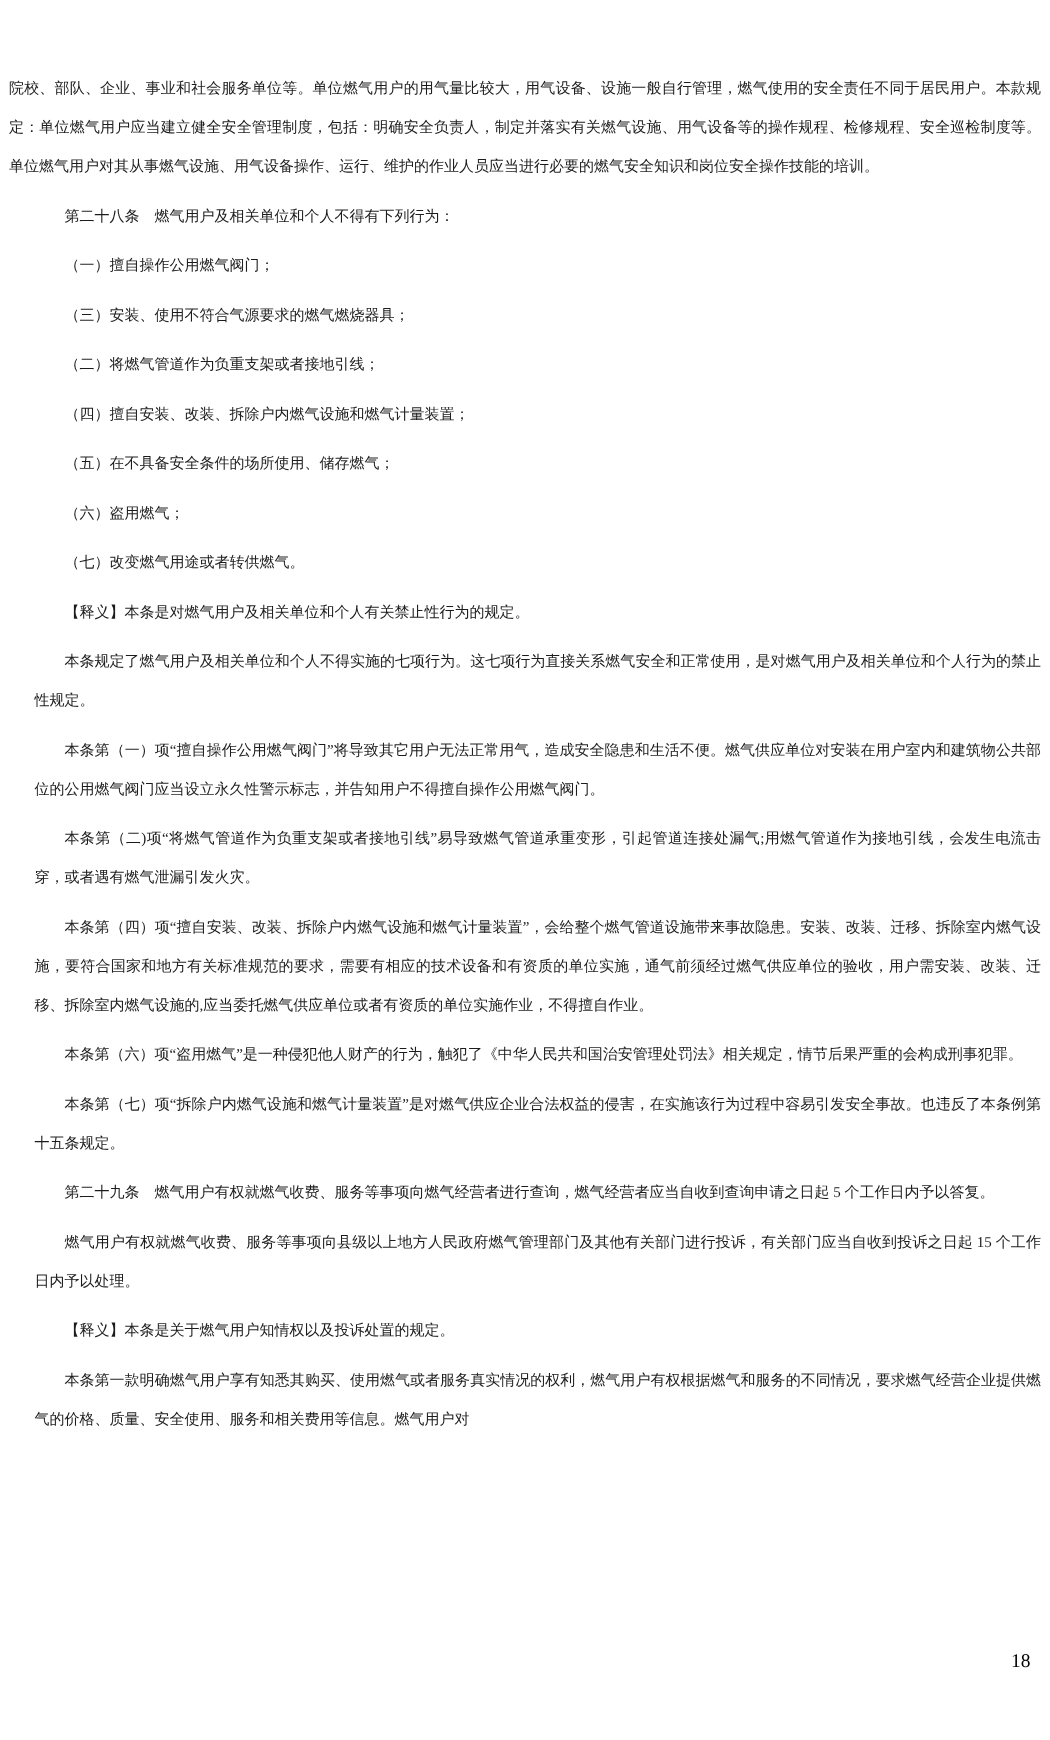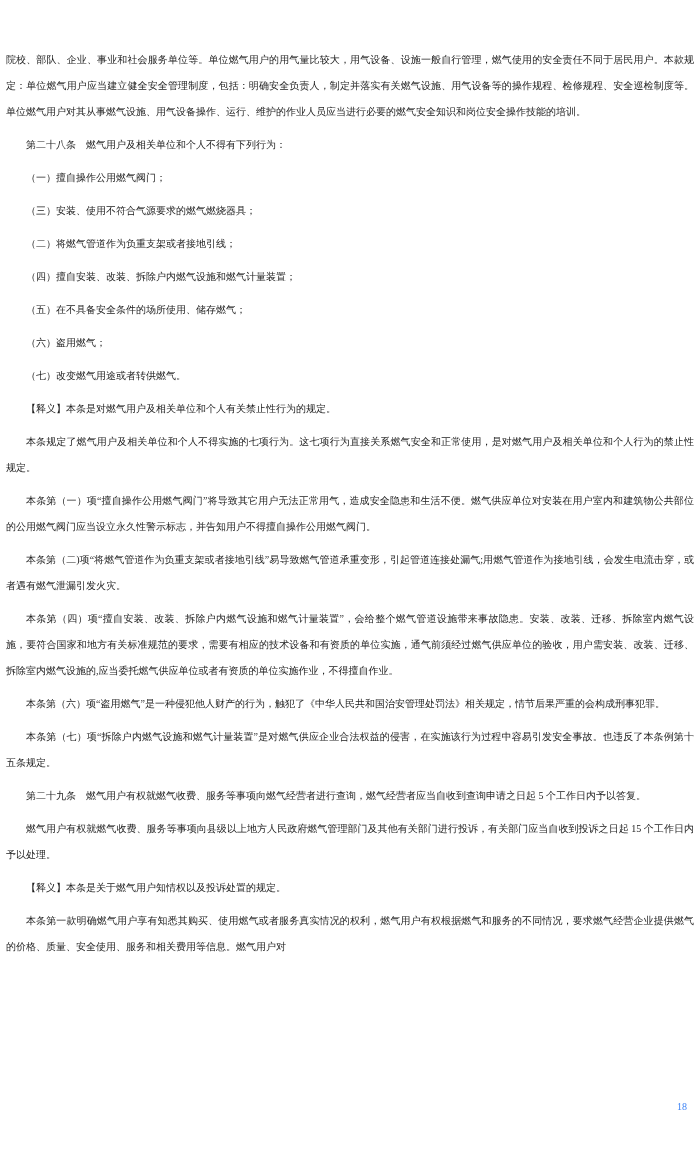--- a/index.html
+++ b/index.html
@@ -18,28 +18,28 @@
     left: 6px;
     width: 688px;
   }
   .para {
     margin: 0 0 7px 0;
     font-size: 10px;
     line-height: 26px;
     text-align: justify;
     word-break: break-all;
   }
-  .para.indent { text-indent: 2em; }
+  .para.indent { text-indent: 2em; margin-left: 17px; }
   .page-number {
     position: absolute;
     right: 13px;
     top: 1099px;
-    font-size: 10px;
+    font-size: 13px;
     line-height: 16px;
-    color: #3b82f6;
+    color: #000000;
   }
 </style>
 </head>
 <body>
 
 <div class="doc-page">
   <div id="doc-body">
       <p class="para">院校、部队、企业、事业和社会服务单位等。单位燃气用户的用气量比较大，用气设备、设施一般自行管理，燃气使用的安全责任不同于居民用户。本款规定：单位燃气用户应当建立健全安全管理制度，包括：明确安全负责人，制定并落实有关燃气设施、用气设备等的操作规程、检修规程、安全巡检制度等。单位燃气用户对其从事燃气设施、用气设备操作、运行、维护的作业人员应当进行必要的燃气安全知识和岗位安全操作技能的培训。</p>
       <p class="para indent">第二十八条　燃气用户及相关单位和个人不得有下列行为：</p>
       <p class="para indent">（一）擅自操作公用燃气阀门；</p>

